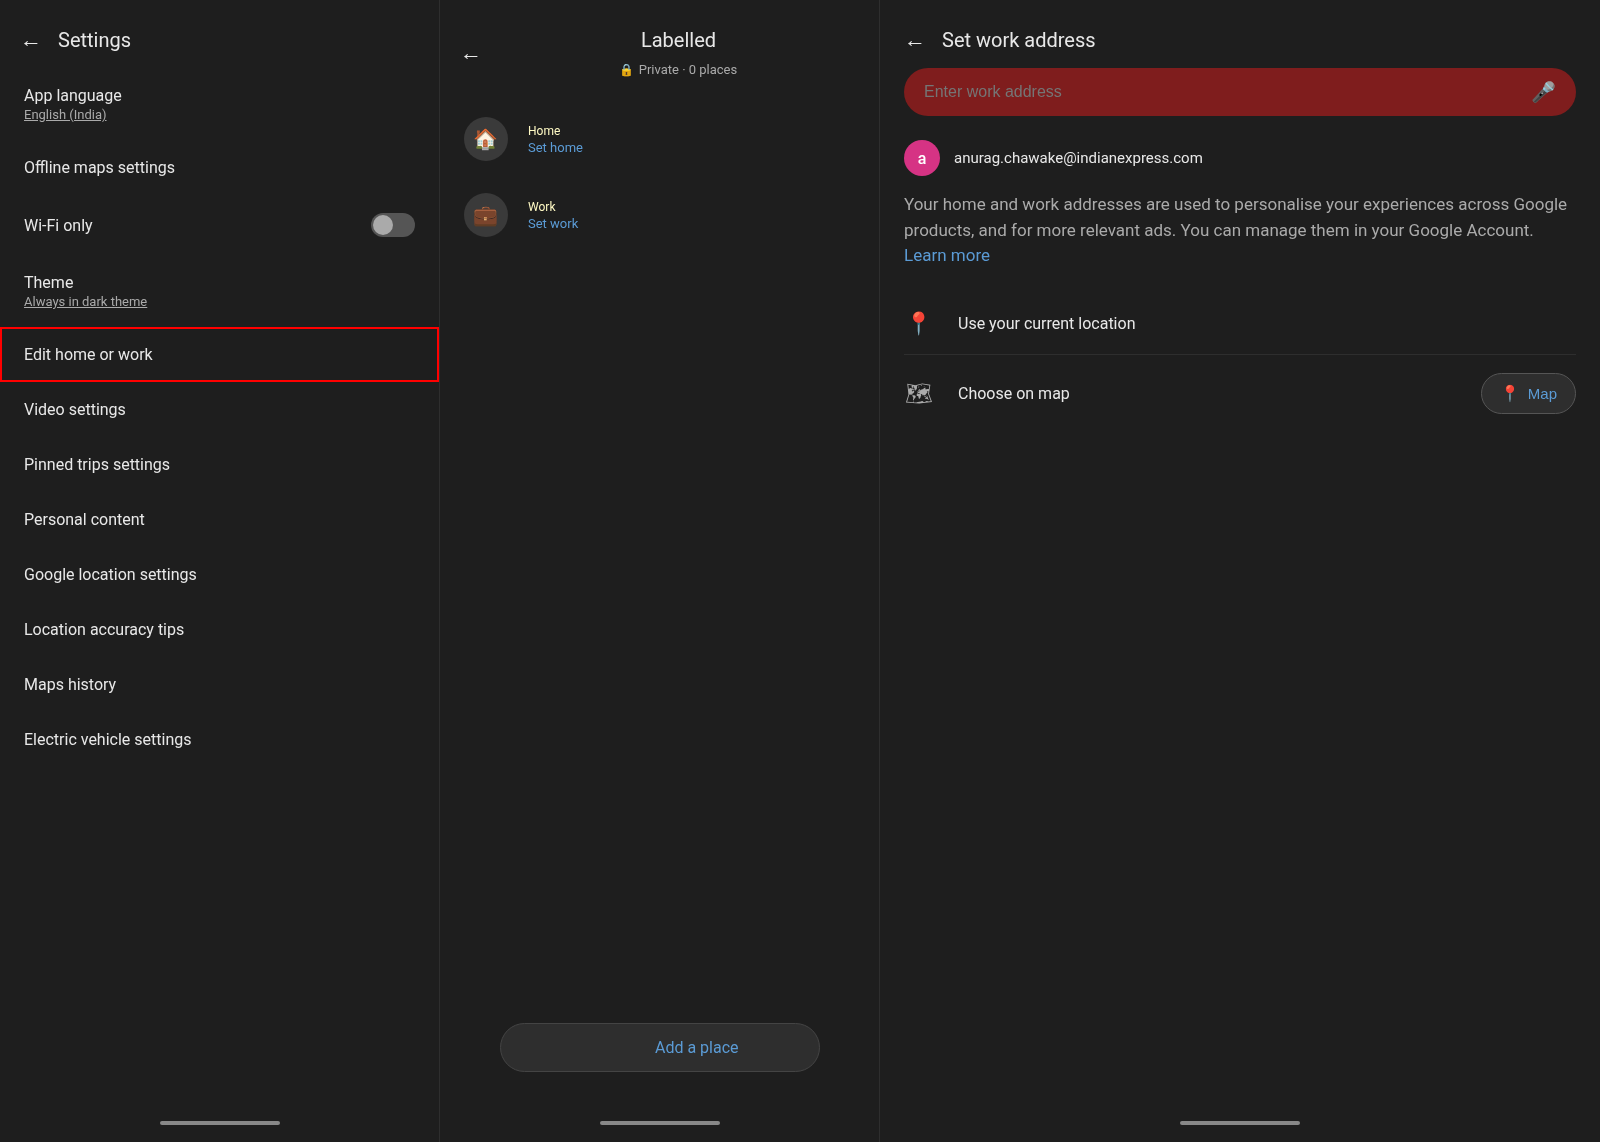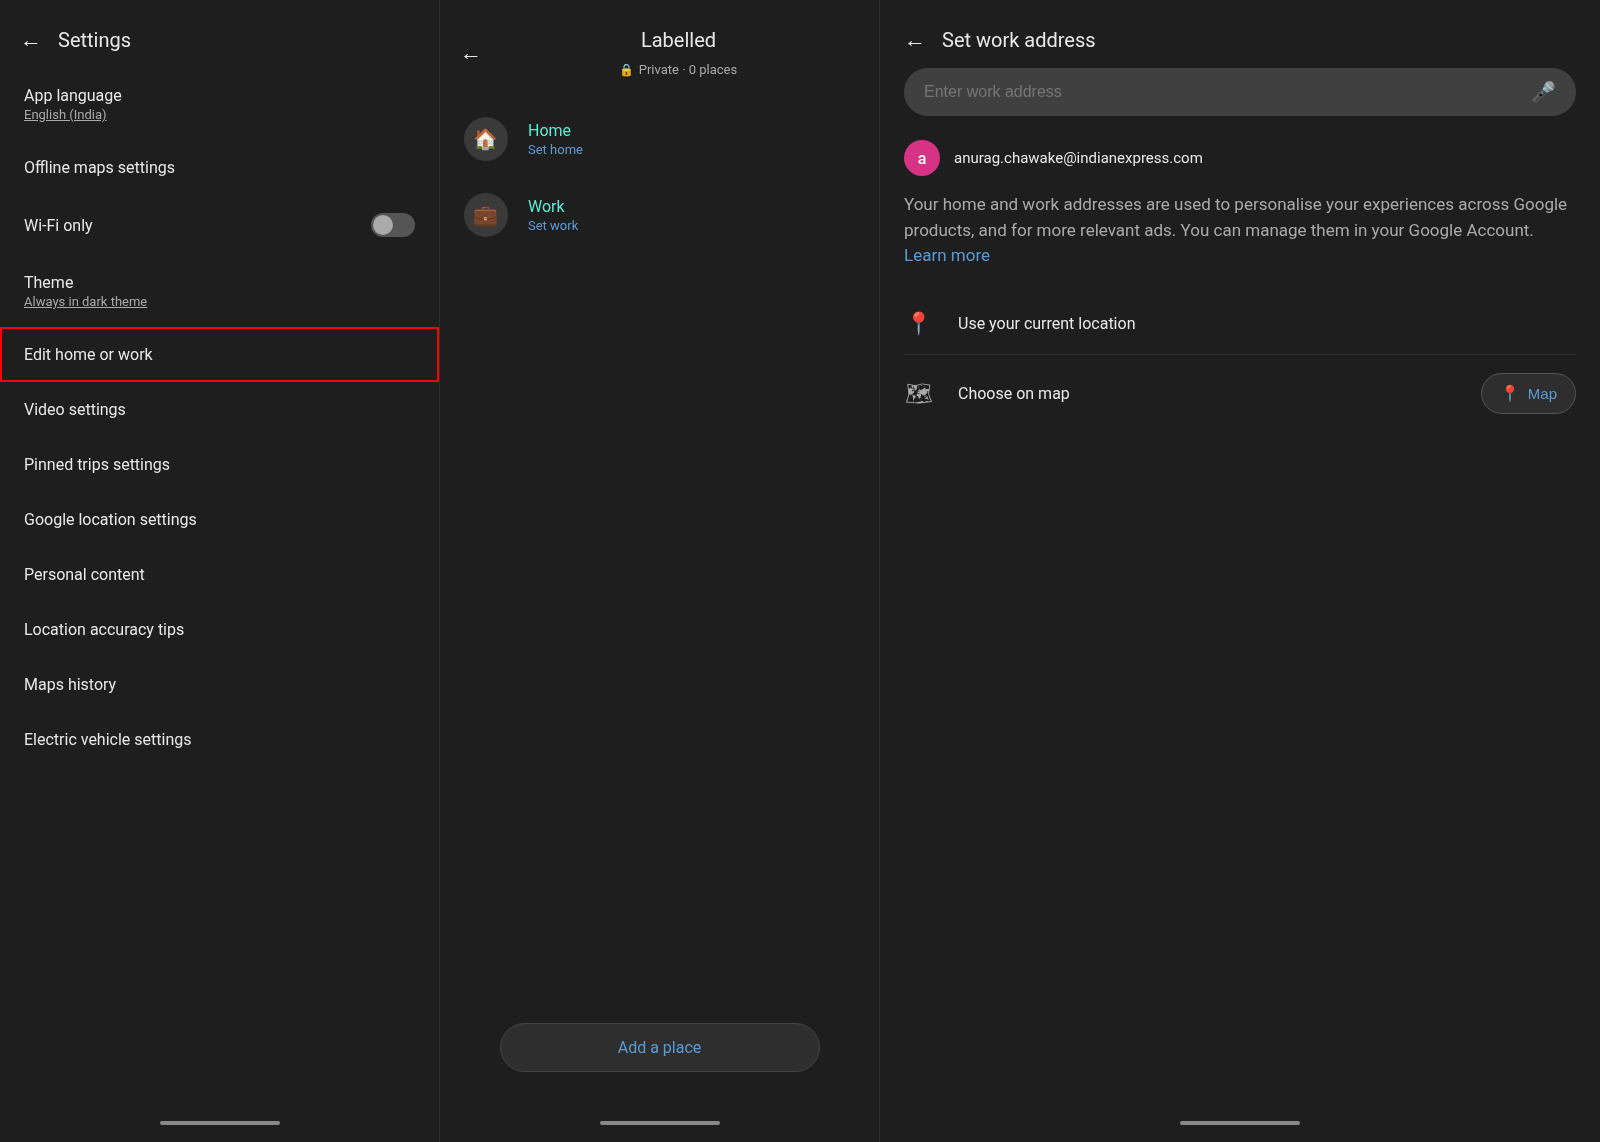--- a/index.html
+++ b/index.html
@@ -162,22 +162,22 @@
       background: #3a3a3a;
       display: flex;
       align-items: center;
       justify-content: center;
       font-size: 20px;
       color: #ccc;
       flex-shrink: 0;
     }
 
     .place-info .place-name {
-      font-size: 16px;
-      color: #5eead4;
+      font-size: 12px;
+      color: #fef9c3;
     }
 
     .place-info .place-action {
       font-size: 13px;
       color: #5b9bd5;
       margin-top: 2px;
     }
 
     
     .add-place-container {
@@ -188,21 +188,21 @@
 
     .add-place-btn {
       background: #2e2e2e;
       border: 1px solid #444;
       border-radius: 30px;
       padding: 14px 80px;
       color: #5b9bd5;
       font-size: 16px;
       cursor: pointer;
       width: 320px;
-      text-align: center;
+      text-align: right;
     }
 
     
     .bottom-indicator {
       height: 30px;
       display: flex;
       align-items: center;
       justify-content: center;
       padding-bottom: 8px;
     }
@@ -217,21 +217,21 @@
     
     .right-panel-content {
       padding: 0 24px;
       flex: 1;
     }
 
     
     .search-bar {
       display: flex;
       align-items: center;
-      background: #404040;
+      background: #7f1d1d;
       border-radius: 28px;
       padding: 12px 20px;
       margin: 8px 0 24px 0;
       gap: 24px;
     }
 
     .search-input {
       flex: 1;
       background: transparent;
       border: none;
@@ -381,25 +381,25 @@
 
     <div class="settings-item">
       <div class="settings-item-title">Video settings</div>
     </div>
 
     <div class="settings-item">
       <div class="settings-item-title">Pinned trips settings</div>
     </div>
 
     <div class="settings-item">
+      <div class="settings-item-title">Personal content</div>
+    </div>
+
+    <div class="settings-item">
       <div class="settings-item-title">Google location settings</div>
-    </div>
-
-    <div class="settings-item">
-      <div class="settings-item-title">Personal content</div>
     </div>
 
 
     <div class="settings-item">
       <div class="settings-item-title">Location accuracy tips</div>
     </div>
 
     <div class="settings-item">
       <div class="settings-item-title">Maps history</div>
     </div>

